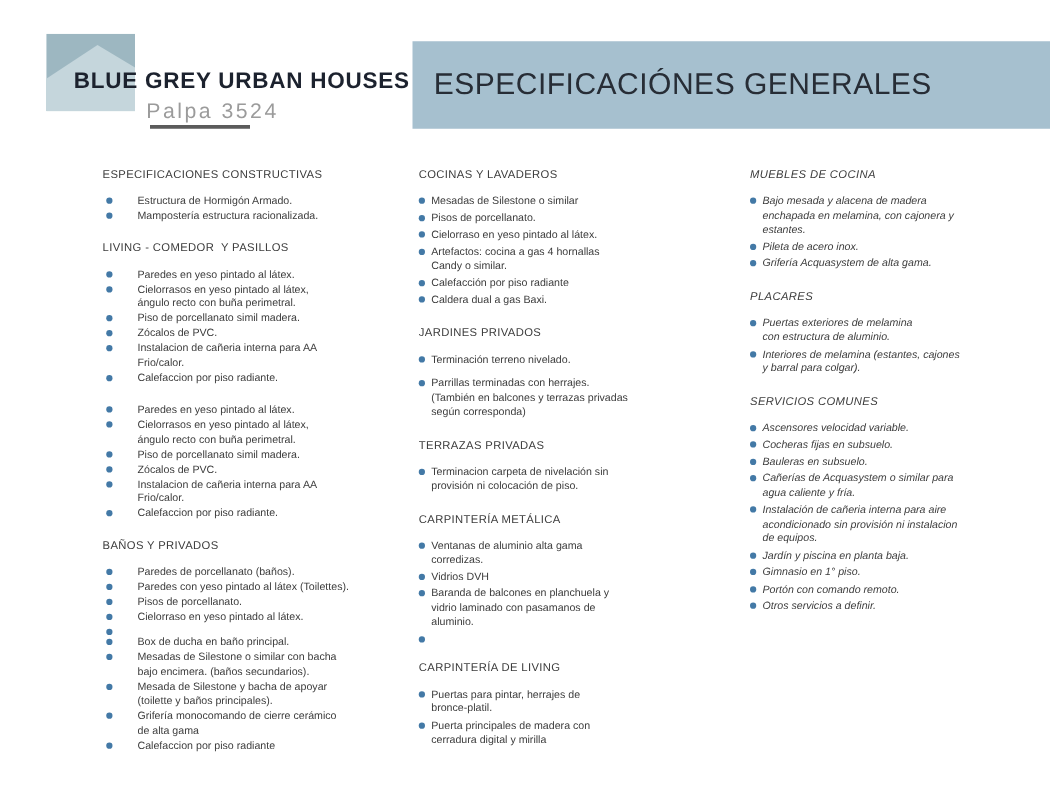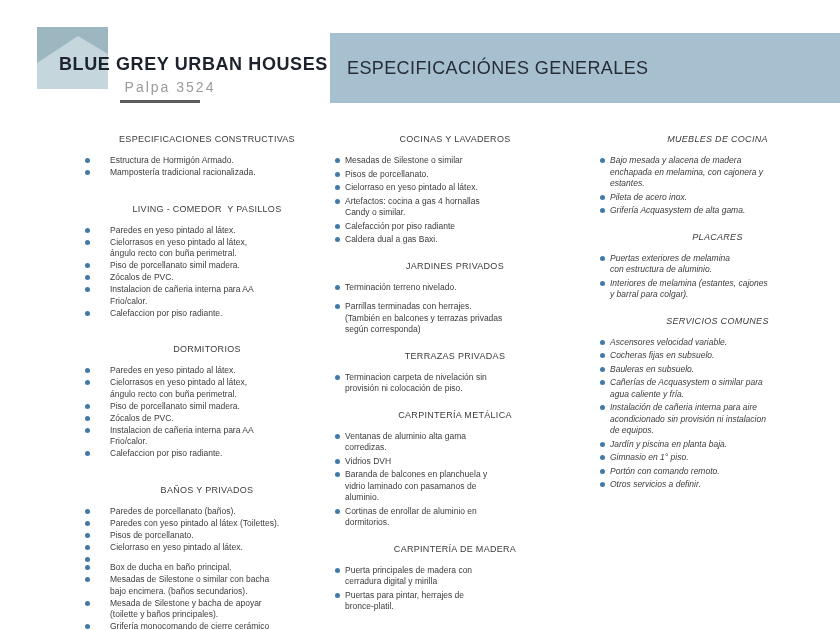--- a/index.html
+++ b/index.html
@@ -11,48 +11,47 @@
   .logo{position:absolute;left:37px;top:27px;width:71px;height:62px;}
   .logo svg{display:block;width:100%;height:100%;}
   .logo-bg{fill:var(--logo-bg,#9db7c1);}
   .logo-shape{fill:var(--logo-shape,#c5d6dc);}
   .brand-title{
     position:absolute;left:59px;top:54px;white-space:nowrap;
     font-size:18px;font-weight:600;letter-spacing:0.6px;color:var(--title-text,#1c222e);
   }
   .brand-subtitle{
     position:absolute;left:100px;top:79px;width:140px;text-align:center;
-    font-size:14px;letter-spacing:2px;color:var(--subtitle-text,#9b9b9b);
+    font-size:17px;letter-spacing:2px;color:var(--subtitle-text,#9b9b9b);
   }
   .brand-underline{
     position:absolute;left:120px;top:100px;width:80px;height:3px;
     background:var(--underline,#5b5b5b);
   }
   
   .banner{
     position:absolute;left:330px;top:33px;width:510px;height:70px;
     background:var(--accent,#a6c0cf);display:flex;align-items:center;box-sizing:border-box;
     padding-left:17px;
   }
   .banner-title{
-    font-size:18px;font-weight:500;letter-spacing:0.4px;color:var(--banner-text,#272d36);
+    font-size:24px;font-weight:500;letter-spacing:0.4px;color:var(--banner-text,#272d36);
     white-space:nowrap;
   }
   
   .columns{position:absolute;left:0;top:134px;width:840px;}
   .column{position:absolute;top:0;}
   .col-1{left:82px;width:250px;}
   .col-2{left:335px;width:240px;}
   .col-3{left:600px;width:235px;font-style:italic;}
-  .section + .section{margin-top:25px;}
+  .section + .section{margin-top:14px;}
   .col-2 .section + .section,.col-3 .section + .section{margin-top:15px;}
   .section-heading{
     font-size:9px;line-height:11px;letter-spacing:0.3px;color:var(--heading-text,#3b3b3b);
     white-space:pre-wrap;
-    text-align:center;
   }
   .items{list-style:none;margin:10px 0 0 0;padding:0;}
   .item{display:flex;align-items:flex-start;margin-bottom:0.5px;}
   .col-2 .item,.col-3 .item{margin-bottom:2px;}
   .item.gap-before{margin-top:8px;}
   .dot{
     flex:0 0 auto;width:5px;height:5px;border-radius:50%;
     background:var(--bullet,#4379a6);margin-top:3px;
   }
   .col-1 .dot{margin-left:3px;margin-right:20px;}
@@ -86,21 +85,21 @@
       <div class="column col-1">
         <section class="section">
           <div class="section-heading">ESPECIFICACIONES CONSTRUCTIVAS</div>
           <ul class="items">
             <li class="item">
               <span class="dot"></span>
               <span class="item-text">Estructura de Hormigón Armado.</span>
             </li>
             <li class="item">
               <span class="dot"></span>
-              <span class="item-text">Mampostería tradicional racionalizada.</span>
+              <span class="item-text">Mampostería estructura racionalizada.</span>
             </li>
           </ul>
         </section>
         <section class="section">
           <div class="section-heading">LIVING - COMEDOR  Y PASILLOS</div>
           <ul class="items">
             <li class="item">
               <span class="dot"></span>
               <span class="item-text">Paredes en yeso pintado al látex.</span>
             </li>
@@ -122,21 +121,20 @@
               <span class="item-text">Instalacion de cañeria interna para AA
 Frio/calor.</span>
             </li>
             <li class="item">
               <span class="dot"></span>
               <span class="item-text">Calefaccion por piso radiante.</span>
             </li>
           </ul>
         </section>
         <section class="section">
-          <div class="section-heading">DORMITORIOS</div>
           <ul class="items">
             <li class="item">
               <span class="dot"></span>
               <span class="item-text">Paredes en yeso pintado al látex.</span>
             </li>
             <li class="item">
               <span class="dot"></span>
               <span class="item-text">Cielorrasos en yeso pintado al látex,
 ángulo recto con buña perimetral.</span>
             </li>
@@ -276,37 +274,35 @@
               <span class="item-text">Vidrios DVH</span>
             </li>
             <li class="item">
               <span class="dot"></span>
               <span class="item-text">Baranda de balcones en planchuela y
 vidrio laminado con pasamanos de
 aluminio.</span>
             </li>
             <li class="item">
               <span class="dot"></span>
-              <span class="item-text">Cortinas de enrollar de aluminio en
-dormitorios.</span>
-            </li>
-          </ul>
-        </section>
-        <section class="section">
-          <div class="section-heading">CARPINTERÍA DE MADERA</div>
-          <ul class="items">
+            </li>
+          </ul>
+        </section>
+        <section class="section">
+          <div class="section-heading">CARPINTERÍA DE LIVING</div>
+          <ul class="items">
+            <li class="item">
+              <span class="dot"></span>
+              <span class="item-text">Puertas para pintar, herrajes de
+bronce-platil.</span>
+            </li>
             <li class="item">
               <span class="dot"></span>
               <span class="item-text">Puerta principales de madera con
 cerradura digital y mirilla</span>
-            </li>
-            <li class="item">
-              <span class="dot"></span>
-              <span class="item-text">Puertas para pintar, herrajes de
-bronce-platil.</span>
             </li>
           </ul>
         </section>
       </div>
       <div class="column col-3">
         <section class="section">
           <div class="section-heading">MUEBLES DE COCINA</div>
           <ul class="items">
             <li class="item">
               <span class="dot"></span>

